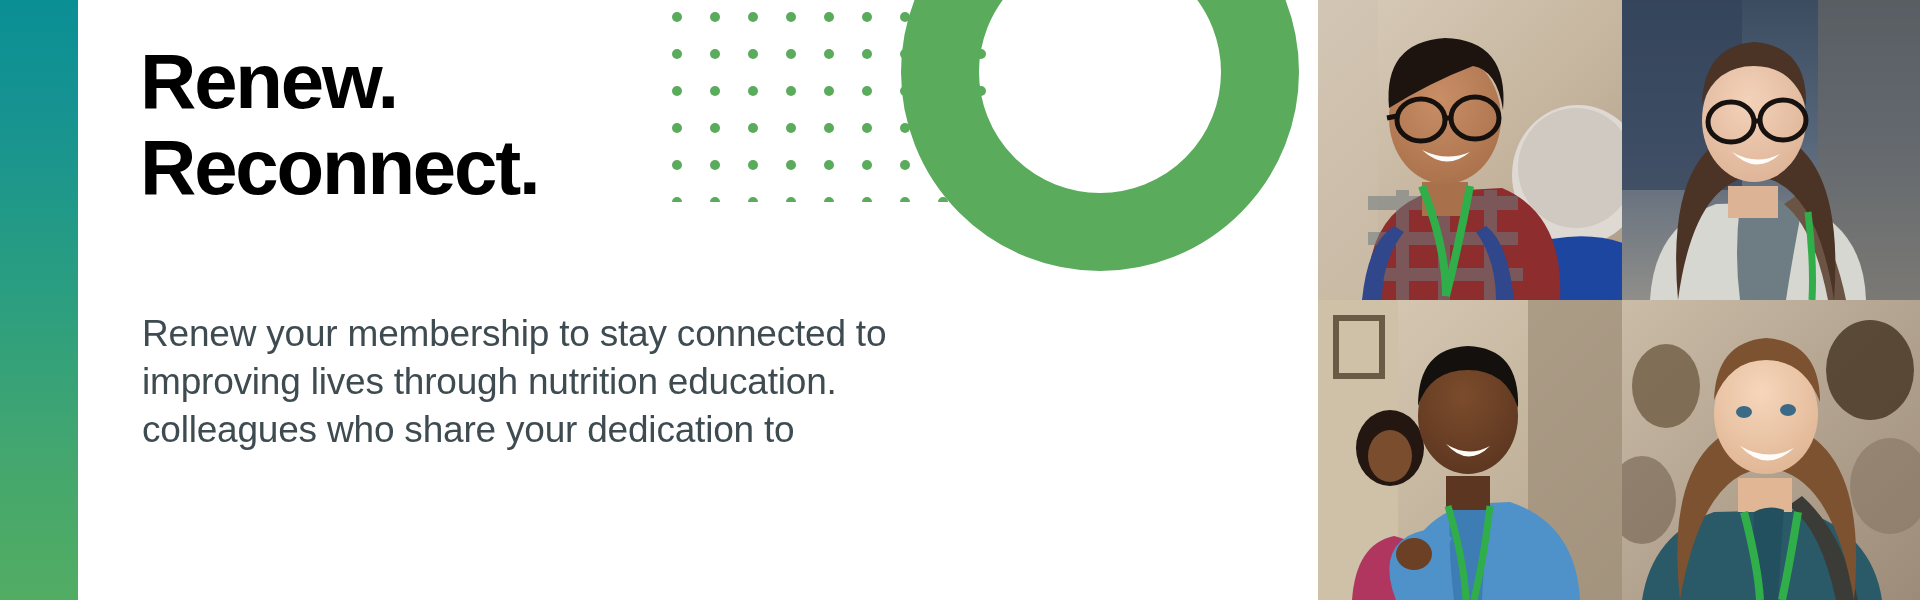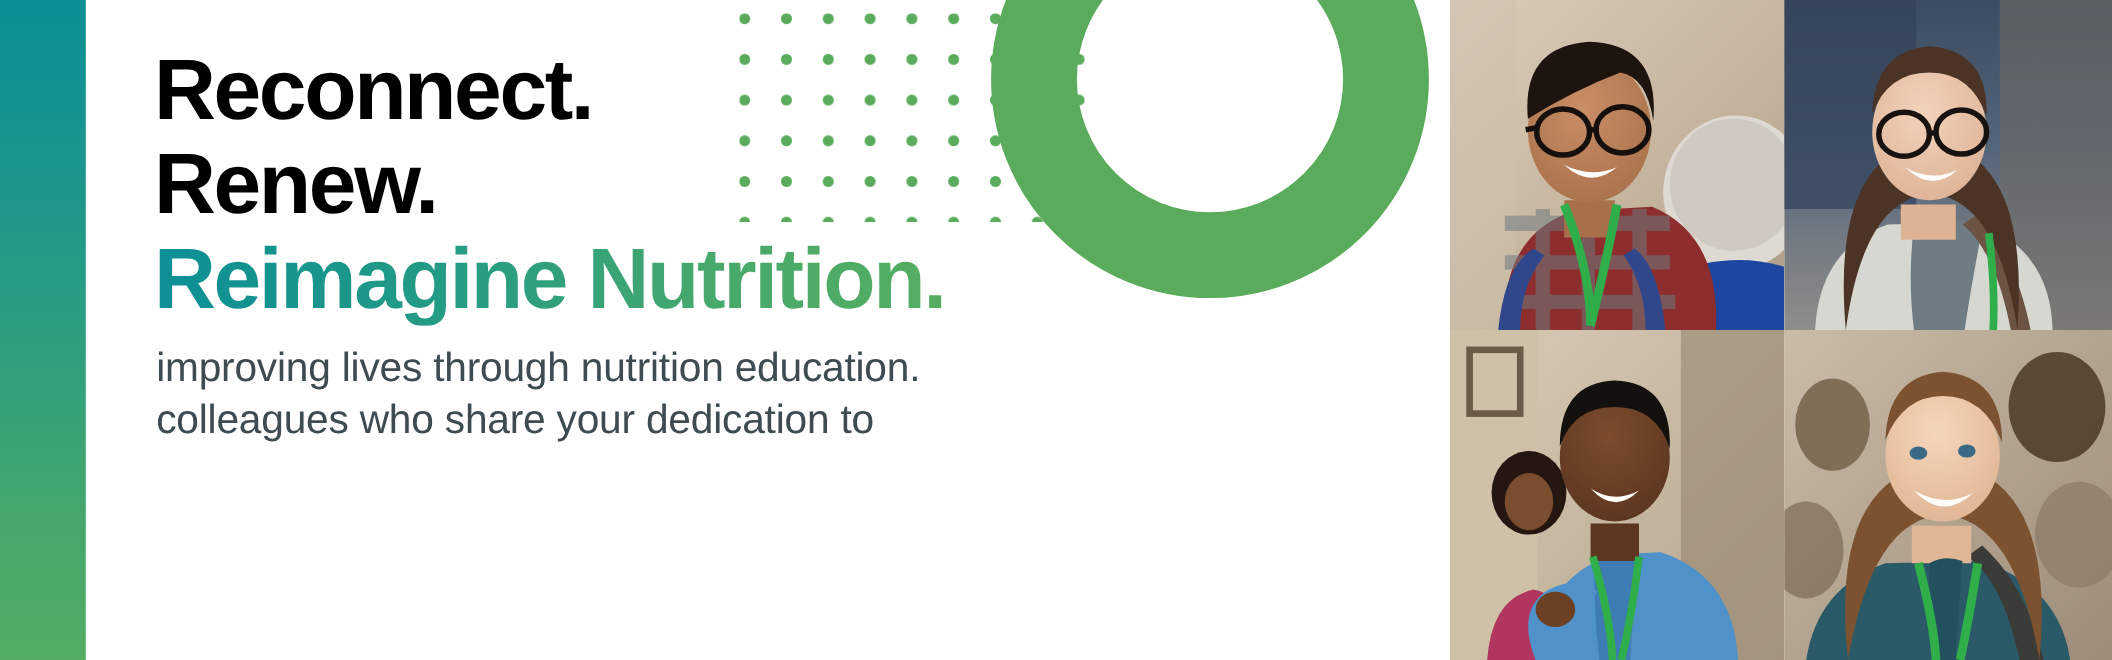--- a/index.html
+++ b/index.html
@@ -108,26 +108,26 @@
 
   <div class="ring">
     <svg width="400" height="400" viewBox="0 0 400 400" aria-hidden="true">
       <circle cx="200" cy="200" r="160" fill="none" stroke="#5aab5c" stroke-width="78"></circle>
     </svg>
   </div>
 
   <div class="content">
 
     <div class="headline">
+      <div class="hl-line">Renew.</div>
       <div class="hl-line">Reconnect.</div>
-      <div class="hl-line">Renew.</div>
-      <div class="hl-line gradient">Reimagine Nutrition.</div>
     </div>
 
     <div class="subcopy">
+      <span class="sc-line">Renew your membership to stay connected to</span>
       <span class="sc-line">improving lives through nutrition education.</span>
       <span class="sc-line">colleagues who share your dedication to</span>
     </div>
 
   </div>
 
   <div class="photos">
 
     <div class="photo">
       <svg viewBox="0 0 304 300" preserveAspectRatio="xMidYMid slice" aria-hidden="true">

